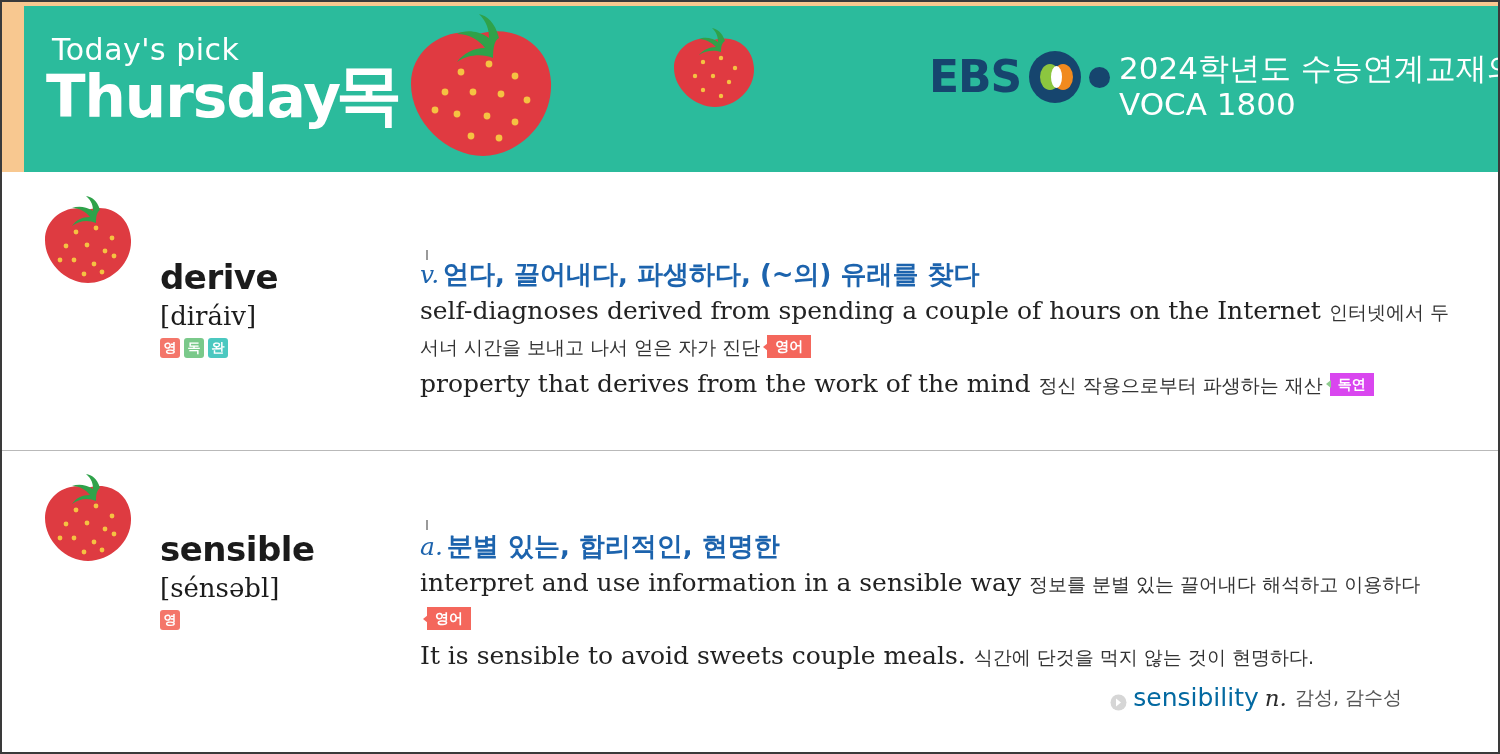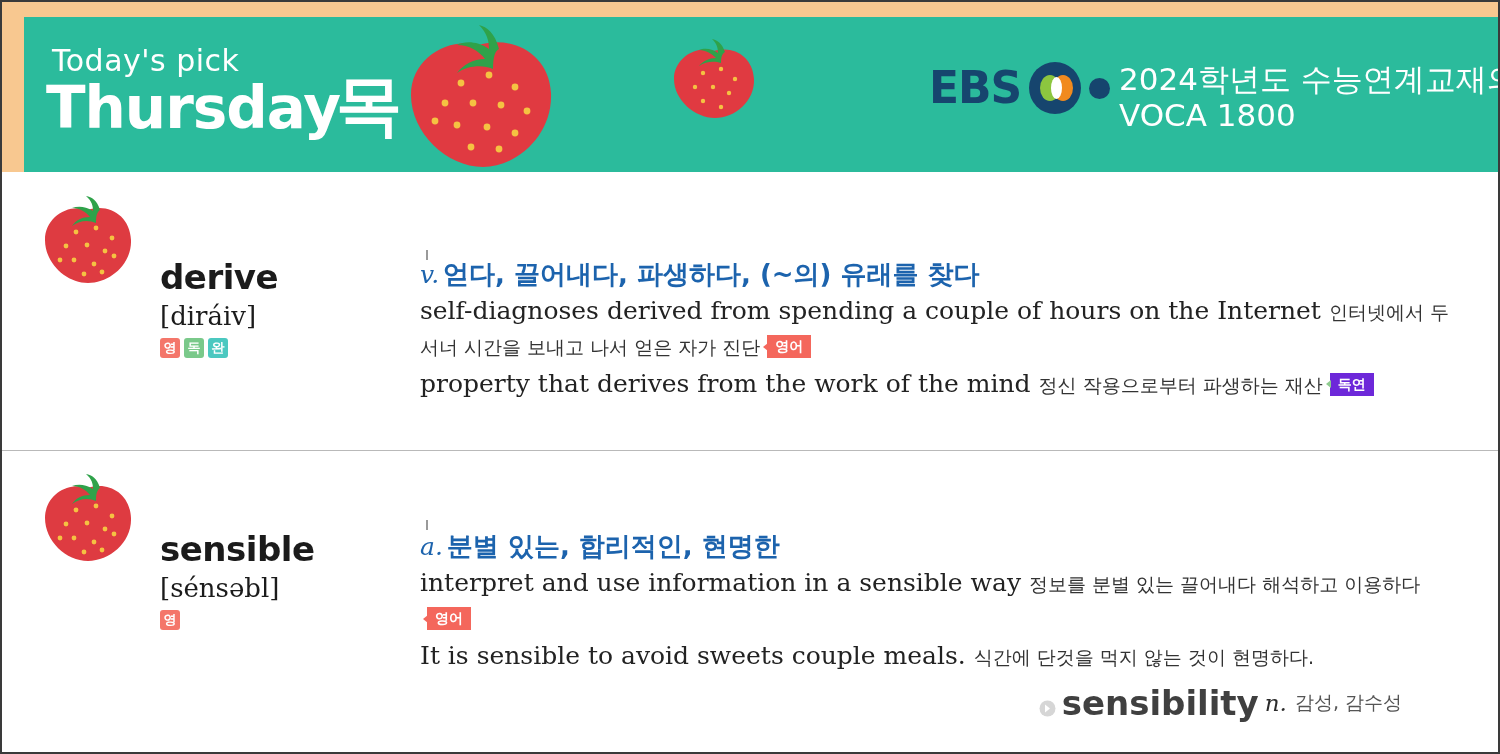--- a/index.html
+++ b/index.html
@@ -30,21 +30,21 @@
     left: 0;
     top: 0;
     width: 1496px;
     height: 170px;
     background: #f8c890;
     overflow: hidden;
   }
   .header-inner {
     position: absolute;
     left: 22px;
-    top: 15px;
+    top: 4px;
     width: 1474px;
     height: 200px;
     background: #2bbb9c;
     overflow: hidden;
   }
   .todays-pick {
     position: absolute;
     left: 28px;
     top: 26px;
     color: #ffffff;
@@ -283,44 +283,43 @@
     position: absolute;
     left: -4px;
     top: 50%;
     margin-top: -4px;
     border-top: 4px solid transparent;
     border-bottom: 4px solid transparent;
     border-right: 5px solid currentColor;
   }
   .badge-red { background: #f4675c; }
   .badge-red::before { color: #f4675c; }
-  .badge-green { background: #6d28d9; }
+  .badge-green { background: #d946ef; }
   .badge-green::before { color: #8fcb8f; }
 
   .derivative {
     margin-top: 10px;
     text-align: right;
     font-family: "DejaVu Sans", sans-serif;
     font-size: 24px;
     color: #3b3b3b;
     padding-right: 58px;
     display: flex;
     align-items: center;
     justify-content: flex-end;
     gap: 6px;
   }
   .deriv-icon {
     display: inline-block;
     width: 17px;
     height: 17px;
   }
   .deriv-word {
-    font-size: 34px;
-    color: #404040;
-    font-weight: bold;
+    font-size: 25px;
+    color: #0369a1;
   }
   .deriv-pos {
     font-family: "DejaVu Serif", serif;
     font-style: italic;
     font-size: 23px;
     color: #2b2b2b;
   }
   .deriv-ko {
     font-size: 19px;
     color: #555555;

